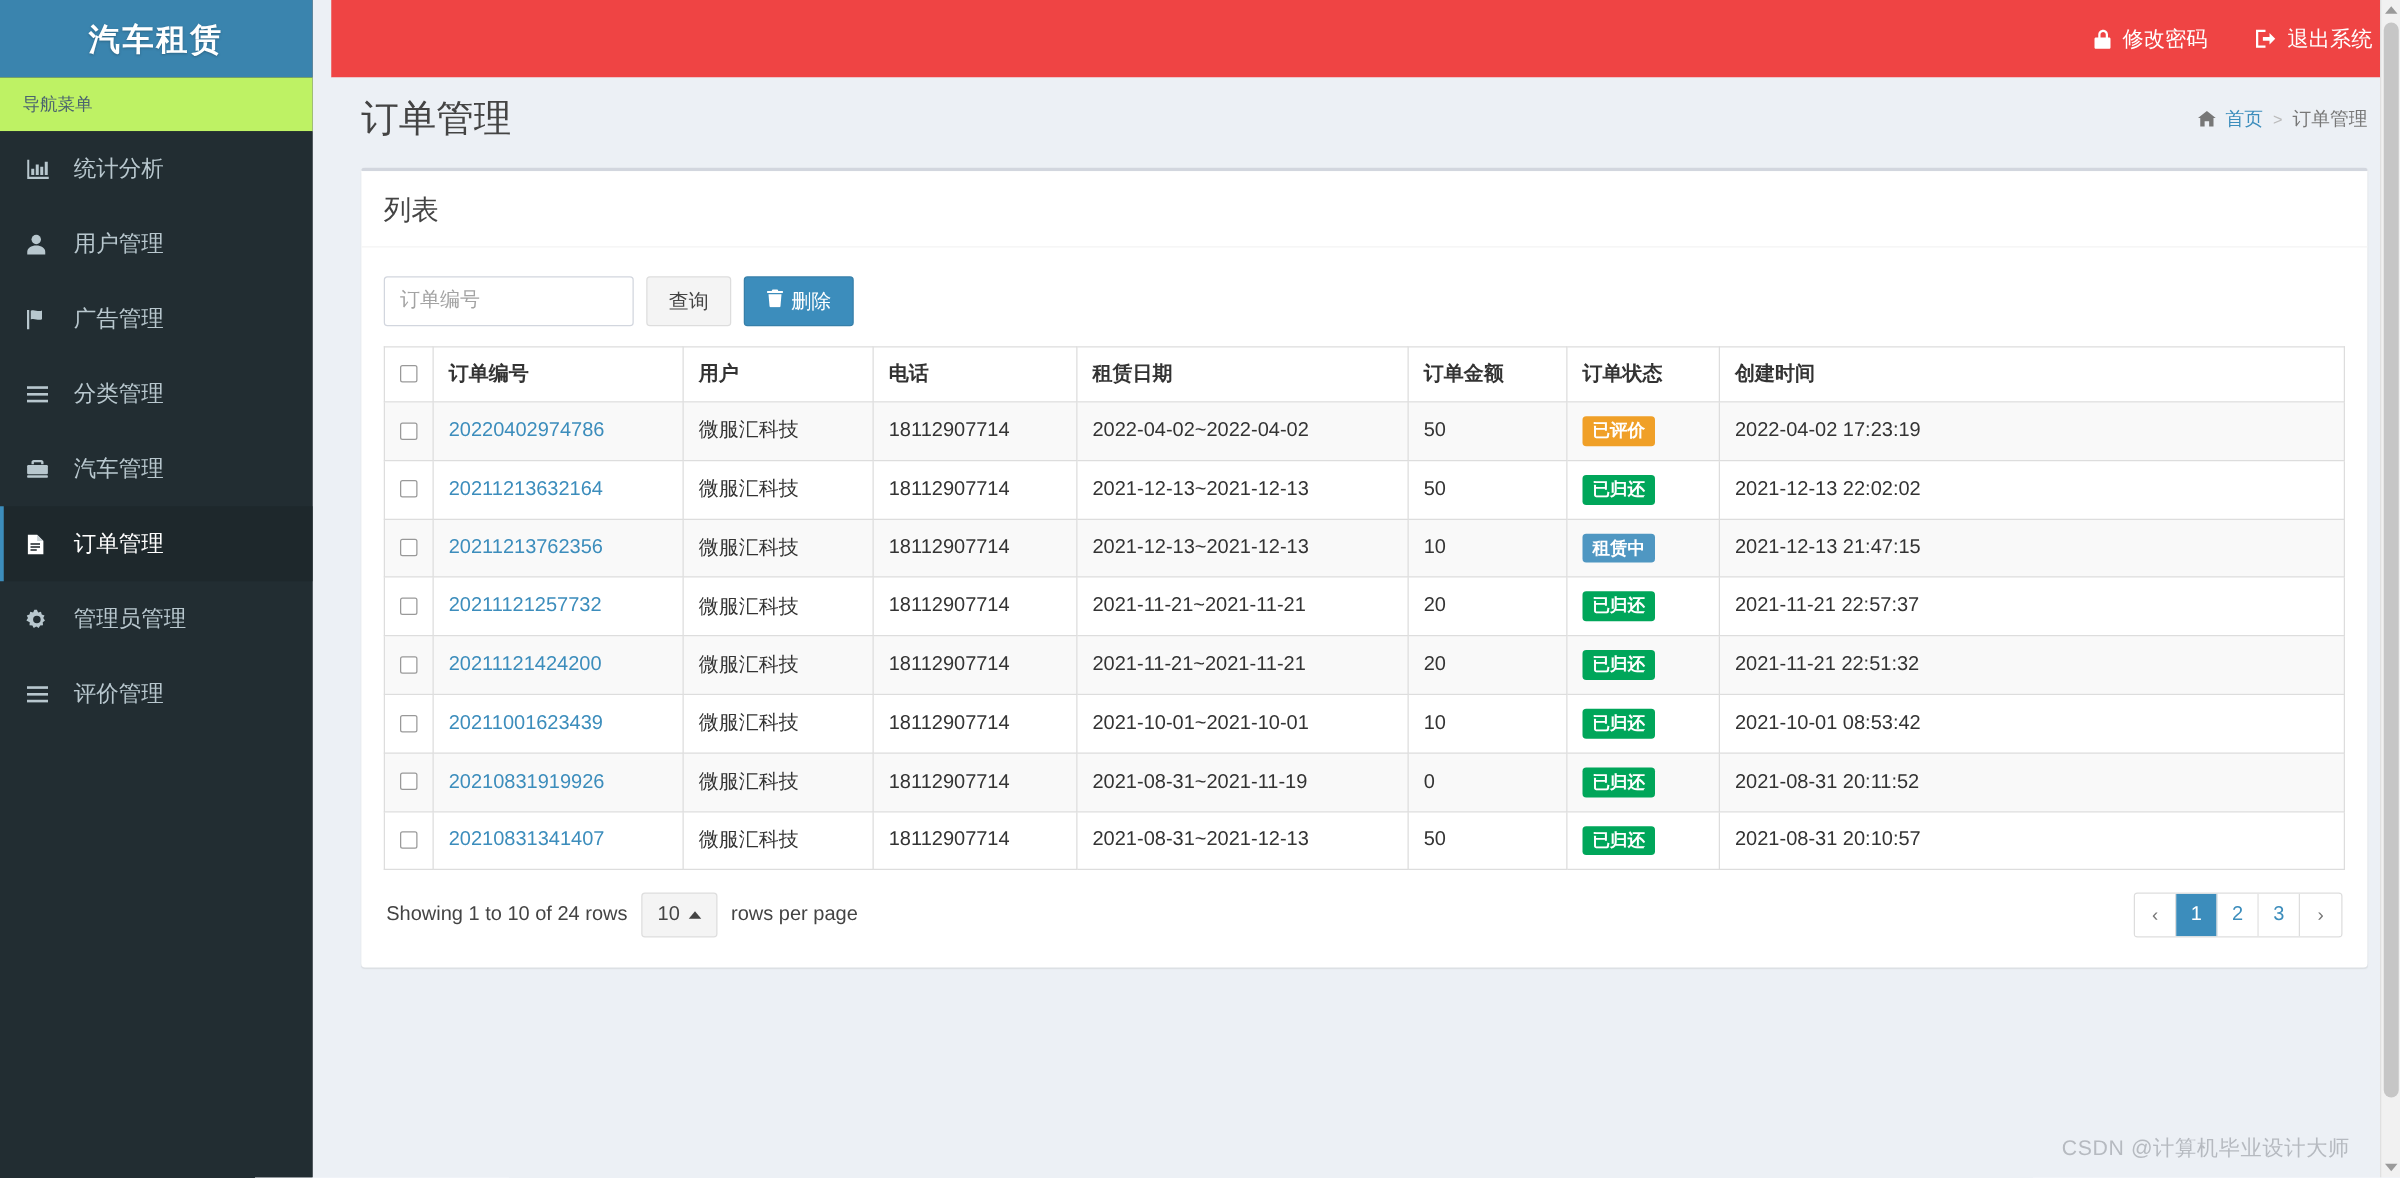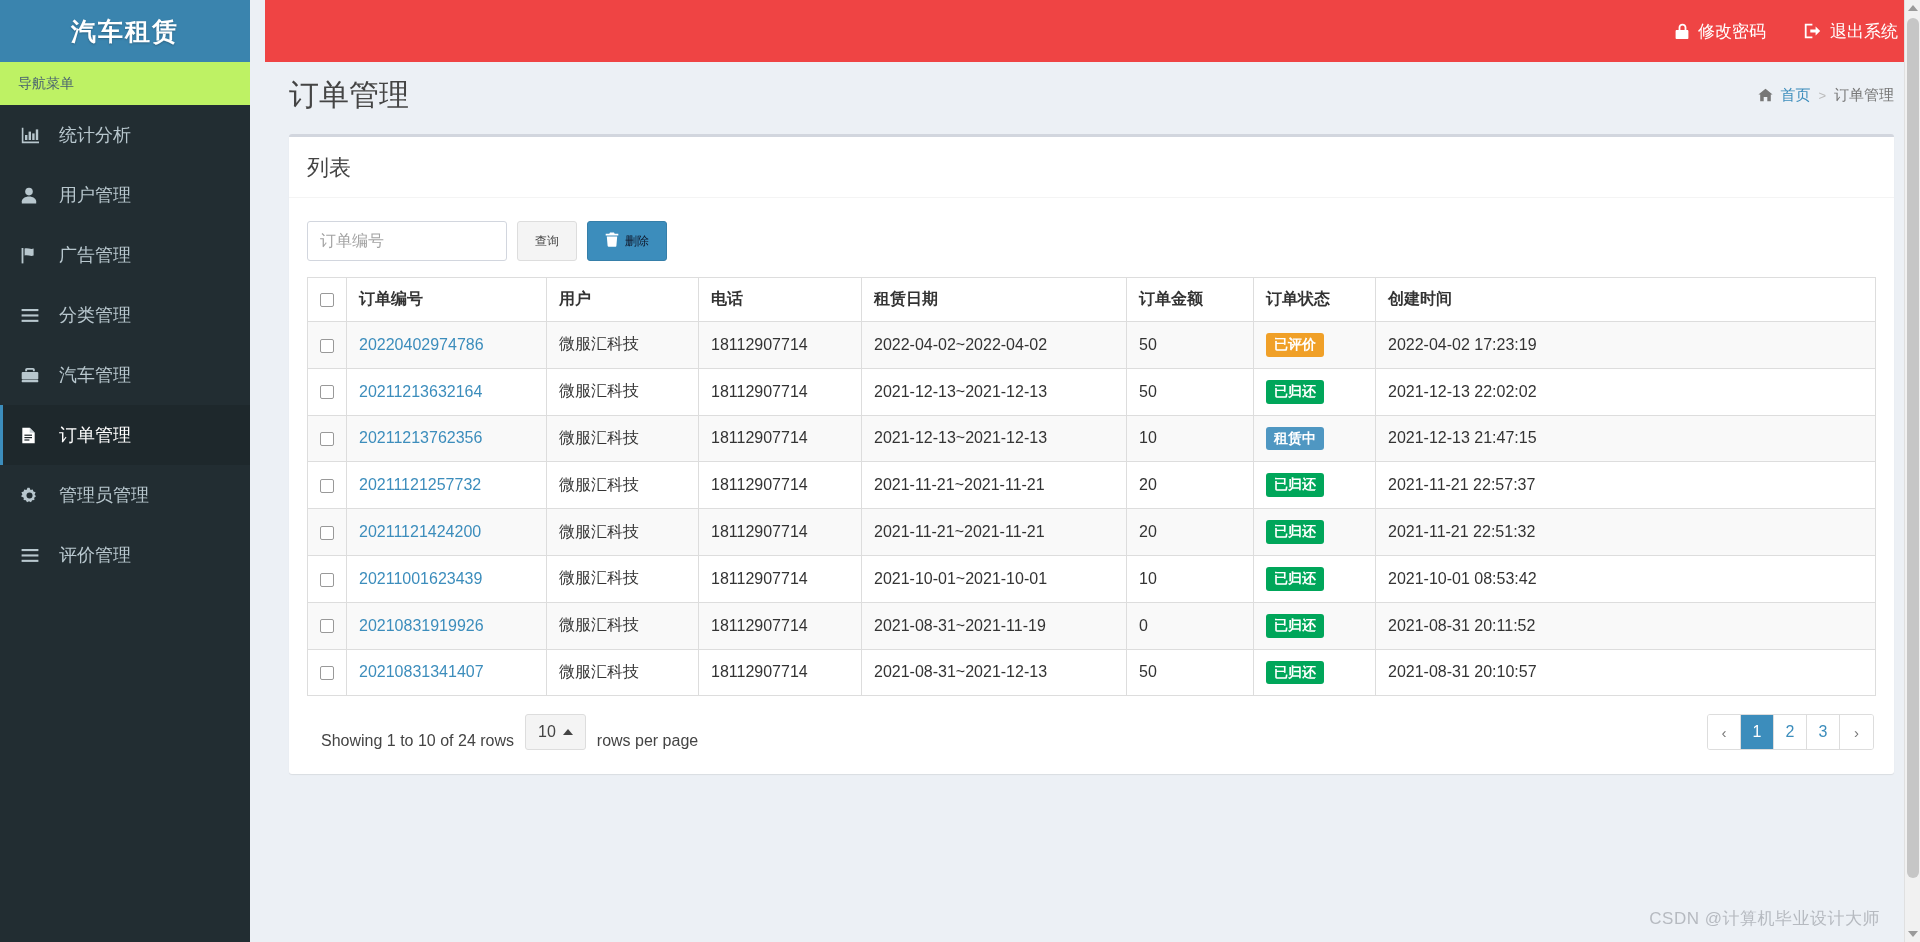--- a/index.html
+++ b/index.html
@@ -94,27 +94,27 @@
   .search-input {
     width: 200px; height: 40px;
     border: 1px solid #d2d6de; border-radius: 3px;
     padding: 0 12px; font-size: 16px; color: #555;
     font-family: "Liberation Sans", "DejaVu Sans", sans-serif;
     outline: none; background: #fff;
   }
   .search-input::placeholder { color: #a3a3a3; }
   .btn {
     height: 40px; padding: 0 17px;
-    border-radius: 3px; font-size: 12px; cursor: pointer;
+    border-radius: 3px; font-size: 16px; cursor: pointer;
     display: inline-flex; align-items: center; gap: 6px;
     font-family: "Liberation Sans", "DejaVu Sans", sans-serif;
     border: 1px solid transparent;
   }
   .btn-default { background: #f4f4f4; border-color: #ddd; color: #444; }
-  .btn-primary { background: #3c8dbc; border-color: #367fa9; color: #0f172a; }
+  .btn-primary { background: #3c8dbc; border-color: #367fa9; color: #ffffff; }
 
   
   table.grid { width: 100%; border-collapse: collapse; font-size: 16px; color: #333; }
   table.grid th, table.grid td {
     border: 1px solid #ddd;
     padding: 11px 12px;
     text-align: left; vertical-align: middle;
   }
   table.grid th { font-weight: bold; color: #333; background: #fff; }
   table.grid tbody tr:nth-child(odd) { background: #f9f9f9; }
@@ -136,21 +136,21 @@
   }
   .badge-warning { background: #f0a028; }
   .badge-success { background: #00a65a; }
   .badge-info    { background: #4f97c2; }
 
   
   .table-foot {
     display: flex; align-items: center; justify-content: space-between;
     padding: 18px 2px 6px 2px; font-size: 16px; color: #444;
   }
-  .foot-left { display: flex; align-items: flex-end; gap: 11px; margin-left: 12px; }
+  .foot-left { display: flex; align-items: center; gap: 11px; }
   .rows-select {
     display: inline-flex; align-items: center; gap: 7px;
     height: 36px; padding: 0 12px;
     background: #f4f4f4; border: 1px solid #ddd; border-radius: 3px;
     font-size: 16px; color: #444; cursor: pointer;
   }
   .caret-up {
     width: 0; height: 0;
     border-left: 5px solid transparent; border-right: 5px solid transparent;
     border-bottom: 6px solid #444;

